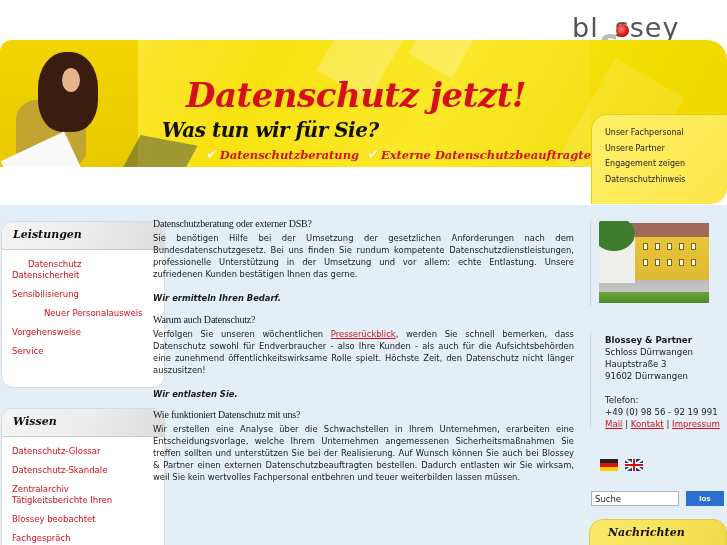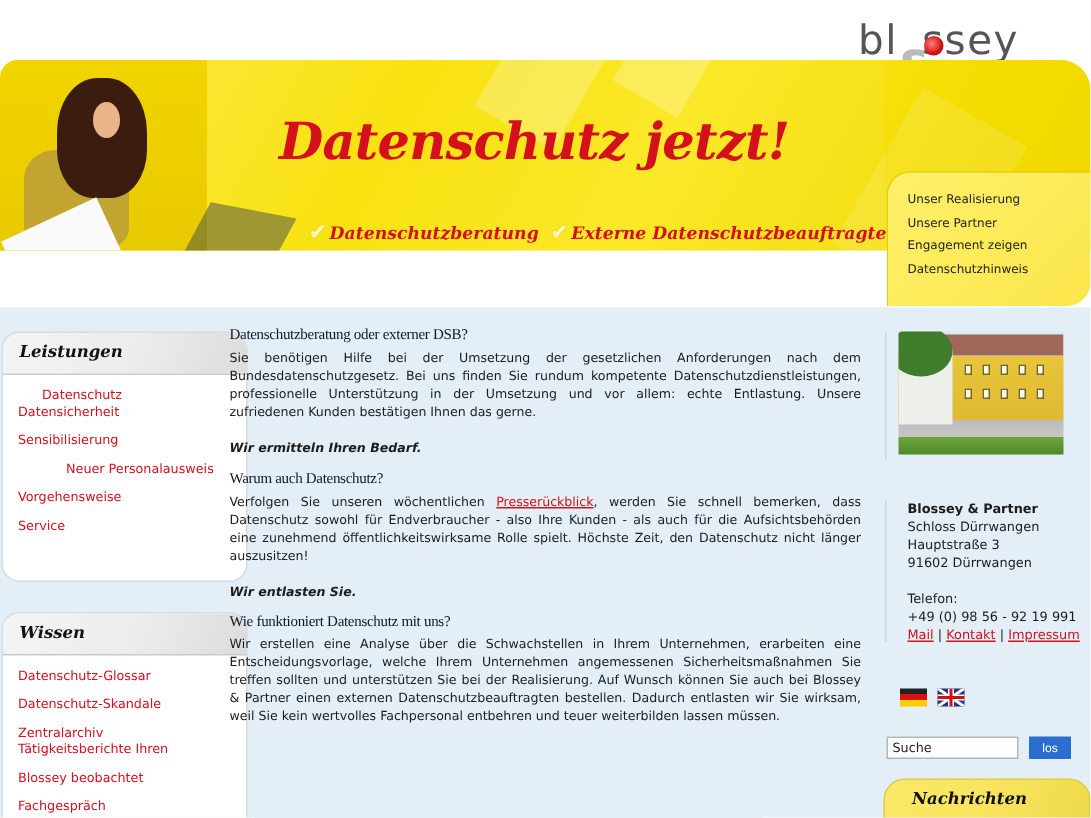--- a/index.html
+++ b/index.html
@@ -71,21 +71,21 @@
   .flag-de { left: 600px; background: linear-gradient(180deg, #222 0 33%, #dd1010 33% 66%, #ffcc00 66% 100%); }
   .flag-en { left: 625px; background: #27337a; overflow: hidden; }
   .flag-en::before { content: ""; position: absolute; left: 0; top: 4px; width: 18px; height: 4px; background: #fff; }
   .flag-en::after { content: ""; position: absolute; left: 7px; top: 0; width: 4px; height: 12px; background: #fff; }
   .flag-en .red-h { position: absolute; left: 0; top: 5px; width: 18px; height: 2px; background: #d01010; z-index: 2; }
   .flag-en .red-v { position: absolute; left: 8px; top: 0; width: 2px; height: 12px; background: #d01010; z-index: 2; }
   .flag-en .diag1, .flag-en .diag2 { position: absolute; left: -3px; top: 5px; width: 24px; height: 2px; background: #fff; }
   .flag-en .diag1 { transform: rotate(34deg); } .flag-en .diag2 { transform: rotate(-34deg); }
 
   .search-input { position: absolute; left: 591px; top: 491px; width: 88px; height: 15px; border: 1px solid #aab6c0; background: #fff; font-size: 8.5px; padding: 0 3px; line-height: 13px; font-family: "DejaVu Sans", sans-serif; color: #222; }
-  .search-btn { position: absolute; left: 686px; top: 491px; width: 28px; height: 15px; background: #2a6fd0; color: #fff; font-size: 8px; font-weight: normal; text-align: center; line-height: 15px; border: none; }
+  .search-btn { position: absolute; left: 686px; top: 491px; width: 38px; height: 15px; background: #2a6fd0; color: #fff; font-size: 8px; font-weight: bold; text-align: center; line-height: 15px; border: none; }
 
   .newsbox { position: absolute; left: 589px; top: 519px; width: 138px; height: 40px; border-top-left-radius: 14px; border-top-right-radius: 14px;
     background: linear-gradient(110deg, #fbe868 0%, #f7e35a 60%, #eed84a 100%); border: 1px solid #e0cc40; }
   .newsbox span { position: absolute; left: 18px; top: 6px; font-family: "DejaVu Serif", serif; font-style: italic; font-weight: bold; font-size: 11px; color: #111; }
 </style>
 </head>
 <body>
 
 <div class="page-bg"></div>
 
@@ -102,31 +102,32 @@
   <div class="shard" style="left:580px;top:30px;width:80px;height:120px;background:rgba(255,255,255,0.12);"></div>
   <div class="photo">
     <div class="torso"></div>
     <div class="hair"></div>
     <div class="face"></div>
     <div class="papers"></div>
   </div>
   <div class="laptop"></div>
   <div class="overlay"></div>
   <div class="headline">Datenschutz jetzt!</div>
+  <div class="subhead">Was tun wir für Sie?</div>
   <div class="checks" style="left:206px;top:106px;">
     <span class="tick">✔</span><span class="item">Datenschutzberatung</span>
     <span class="tick">✔</span><span class="item">Externe Datenschutzbeauftragte</span>
   </div>
   <div class="checks" style="left:260px;top:125px;">
     <span class="tick">✔</span><span class="item">Personalsensibilisierung</span>
   </div>
 </div>
 
 <div class="topnav">
-  <a style="top:13px;">Unser Realisierung</a>
+  <a style="top:13px;">Unser Fachpersonal</a>
   <a style="top:29px;">Unsere Partner</a>
   <a style="top:44px;">Engagement zeigen</a>
   <a style="top:60px;">Datenschutzhinweis</a>
 </div>
 
 <div class="sbox" style="top:221px;height:167px;">
   <div class="hd">
       <span>Leistungen</span>
     </div>
   <ul style="padding-top:9px;">

